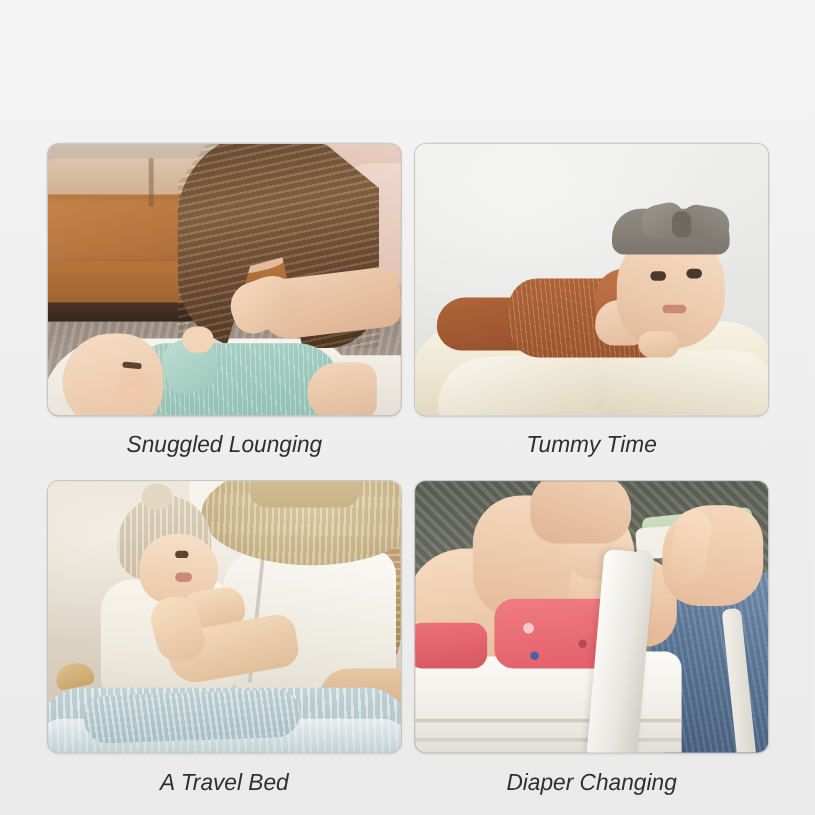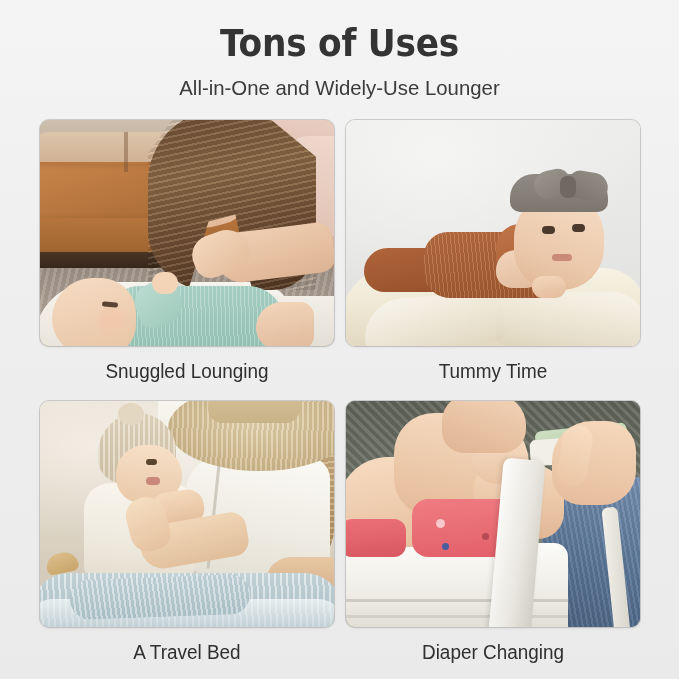--- a/index.html
+++ b/index.html
@@ -61,20 +61,21 @@
     top: 120px;
     width: 600px;
     display: grid;
     grid-template-columns: 294px 294px;
     grid-template-rows: auto auto;
     column-gap: 12px;
     row-gap: 18px;
   }
   .cell {
     width: 294px;
+    font-style: italic;
   }
   .photo {
     position: relative;
     width: 294px;
     height: 226px;
     border-radius: 9px;
     overflow: hidden;
     background: #dcdcdc;
     box-shadow: 0 0 0 1px rgba(160,160,160,0.45),
                 0 1px 3px rgba(0,0,0,0.10);
@@ -580,24 +581,20 @@
     background: linear-gradient(170deg,#ddbf8d 0%, #c7a469 100%);
     border-radius: 14px 14px 6px 6px;
     transform: rotate(-12deg);
   }
 </style>
 </head>
 <body>
 
 <div id="page">
 
-  <div class="header">
-    <h1 class="page-title">Tons of Uses</h1>
-    <p class="page-subtitle">All-in-One and Widely-Use Lounger</p>
-  </div>
 
   <div class="grid">
 
     <div class="cell">
       <div class="photo p1">
         <div class="layer wall"></div>
         <div class="layer couch-top"></div>
         <div class="layer couch-back"></div>
         <div class="layer cushion-a"></div>
         <div class="layer cushion-b"></div>

